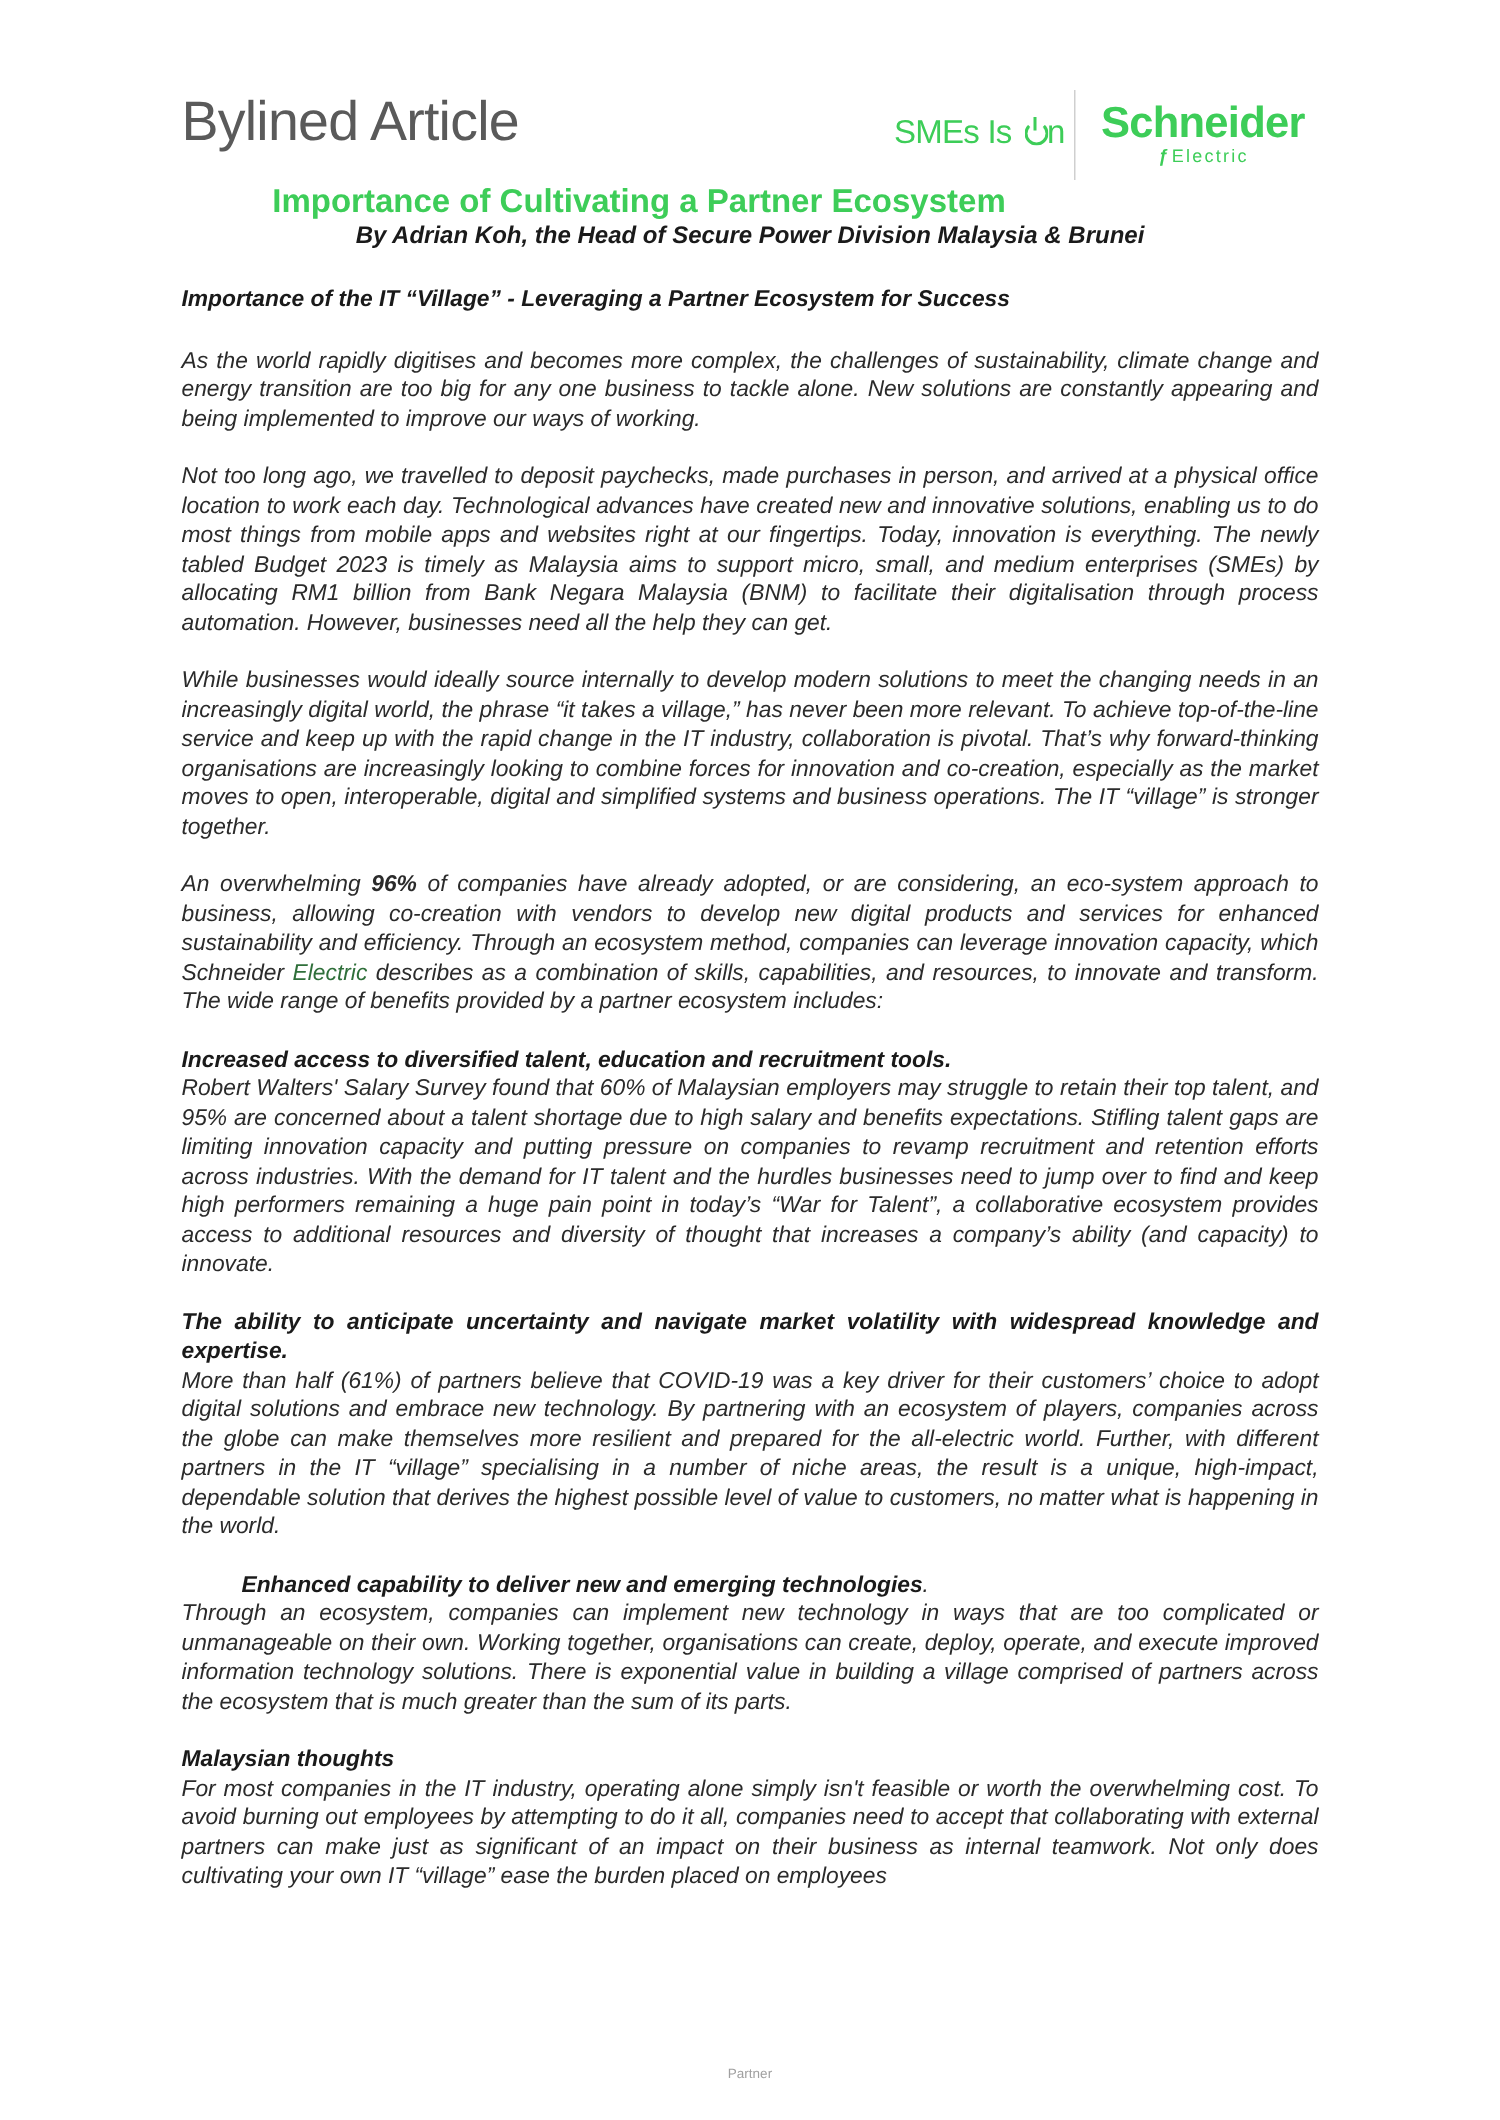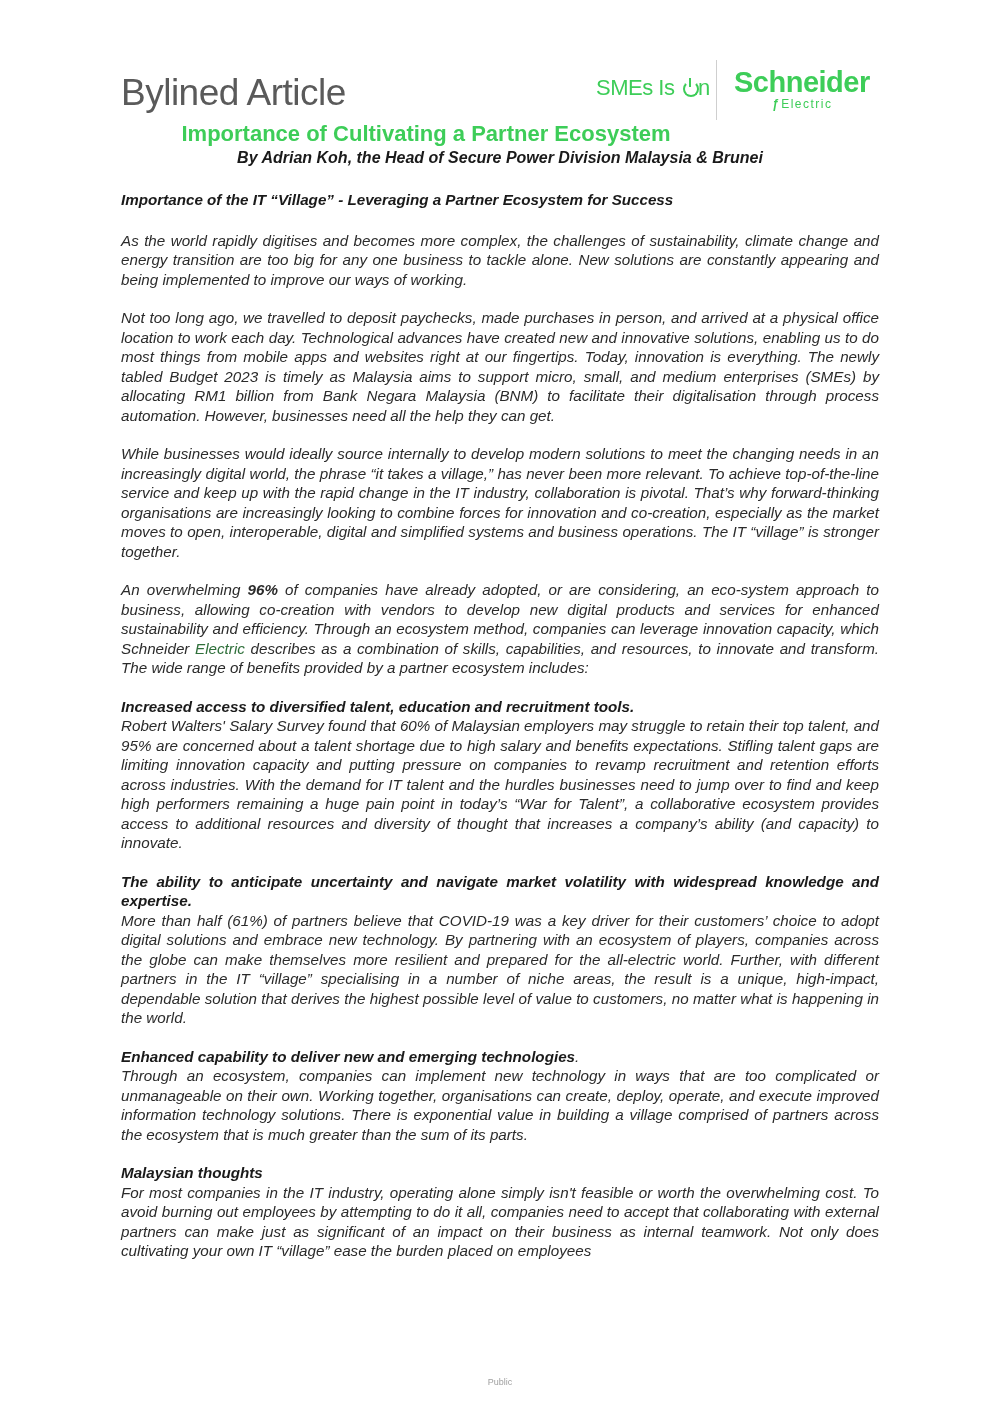--- a/index.html
+++ b/index.html
@@ -1,32 +1,32 @@
 <!DOCTYPE html>
 <html><head>
 <meta charset="utf-8">
 <style>
   html, body { margin: 0; padding: 0; background: #ffffff; }
   body { width: 1000px; height: 1413px; position: relative; overflow: hidden; font-family: "Liberation Sans", sans-serif; color: #222; }
   .page { position: absolute; left: 0; top: 0; width: 1000px; height: 1413px; }
-  .doc-type { position: absolute; left: 121px; top: 72px; font-size: 37px; color: #5a5a5a; font-weight: normal; letter-spacing: -0.5px; }
+  .doc-type { position: absolute; left: 121px; top: 60px; font-size: 37px; color: #5a5a5a; font-weight: normal; letter-spacing: -0.5px; }
   .brand { position: absolute; left: 596px; top: 58px; width: 290px; height: 62px; }
   .tagline { position: absolute; left: 0; top: 17px; font-size: 22px; color: #3dcd58; letter-spacing: -0.5px; }
   .tagline .power { display: inline-block; position: relative; width: 16px; height: 18px; vertical-align: -1px; margin-left: 2px; }
   .tagline .power::before { content: ""; position: absolute; left: 1px; top: 3px; width: 12px; height: 12px; border: 2px solid #3dcd58; border-radius: 50%; border-top-color: transparent; }
   .tagline .power::after { content: ""; position: absolute; left: 7px; top: 0; width: 2px; height: 9px; background: #3dcd58; }
   .brand-divider { position: absolute; left: 120px; top: 2px; width: 1px; height: 60px; background: #cfcfcf; }
   .brand-name { position: absolute; left: 138px; top: 10px; font-size: 29px; font-weight: bold; color: #3dcd58; letter-spacing: -0.5px; line-height: 1; }
   .brand-sub { position: absolute; left: 176px; top: 40px; font-size: 12px; color: #3dcd58; letter-spacing: 1.5px; line-height: 1; }
   .brand-sub .logo-mark { font-weight: bold; font-style: italic; margin-right: 1px; }
   .title { position: absolute; left: 0; width: 852px; top: 121px; text-align: center; font-size: 22px; font-weight: bold; color: #3dcd58; }
   .byline { position: absolute; left: 0; width: 1000px; top: 149px; text-align: center; font-size: 16px; font-weight: bold; font-style: italic; color: #1a1a1a; }
   .content { position: absolute; left: 121px; top: 190px; width: 758px; font-size: 15.2px; line-height: 19.5px; color: #2b2b2b; }
   .content p { margin: 0; text-align: justify; font-style: italic; }
-  .section-heading { font-weight: bold; color: #1a1a1a; font-size: 15.2px; }
+  .section-heading { font-weight: bold; color: #1a1a1a; font-size: 15.2px; margin-left: 40px; }
   .gap { height: 19px; }
   .footer { position: absolute; left: 0; width: 1000px; top: 1377px; text-align: center; font-size: 9px; color: #a0a0a0; }
   .brand-inline { color: #2f6f3a; }
 </style>
 </head>
 <body>
 
 <div class="page">
 
   <div class="doc-type">Bylined Article</div>
@@ -66,14 +66,14 @@
     <div class="gap"></div>
 
     <p><span class="section-heading">Enhanced capability to deliver new and emerging technologies</span><span>.</span></p>
     <p>Through an ecosystem, companies can implement new technology in ways that are too complicated or unmanageable on their own. Working together, organisations can create, deploy, operate, and execute improved information technology solutions. There is exponential value in building a village comprised of partners across the ecosystem that is much greater than the sum of its parts.</p>
     <div class="gap"></div>
 
     <p class="section-heading">Malaysian thoughts</p>
     <p>For most companies in the IT industry, operating alone simply isn't feasible or worth the overwhelming cost. To avoid burning out employees by attempting to do it all, companies need to accept that collaborating with external partners can make just as significant of an impact on their business as internal teamwork. Not only does cultivating your own IT “village” ease the burden placed on employees</p>
   </div>
 
-  <div class="footer">Public</div>
+  <div class="footer">Partner</div>
 </div>
 
 </body></html>

